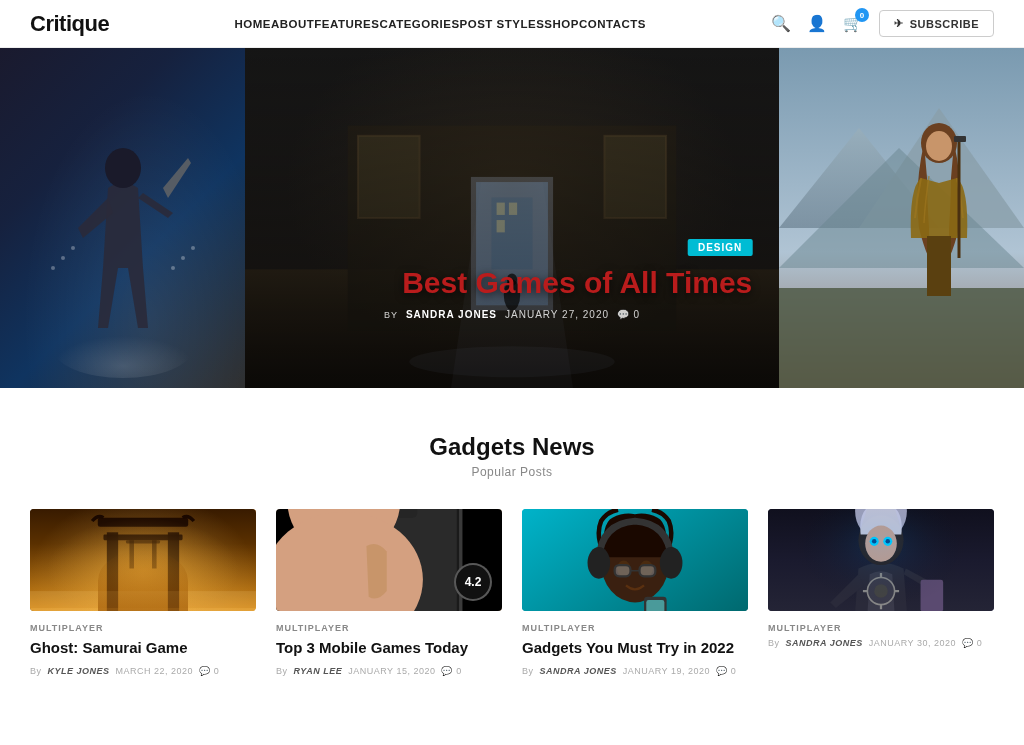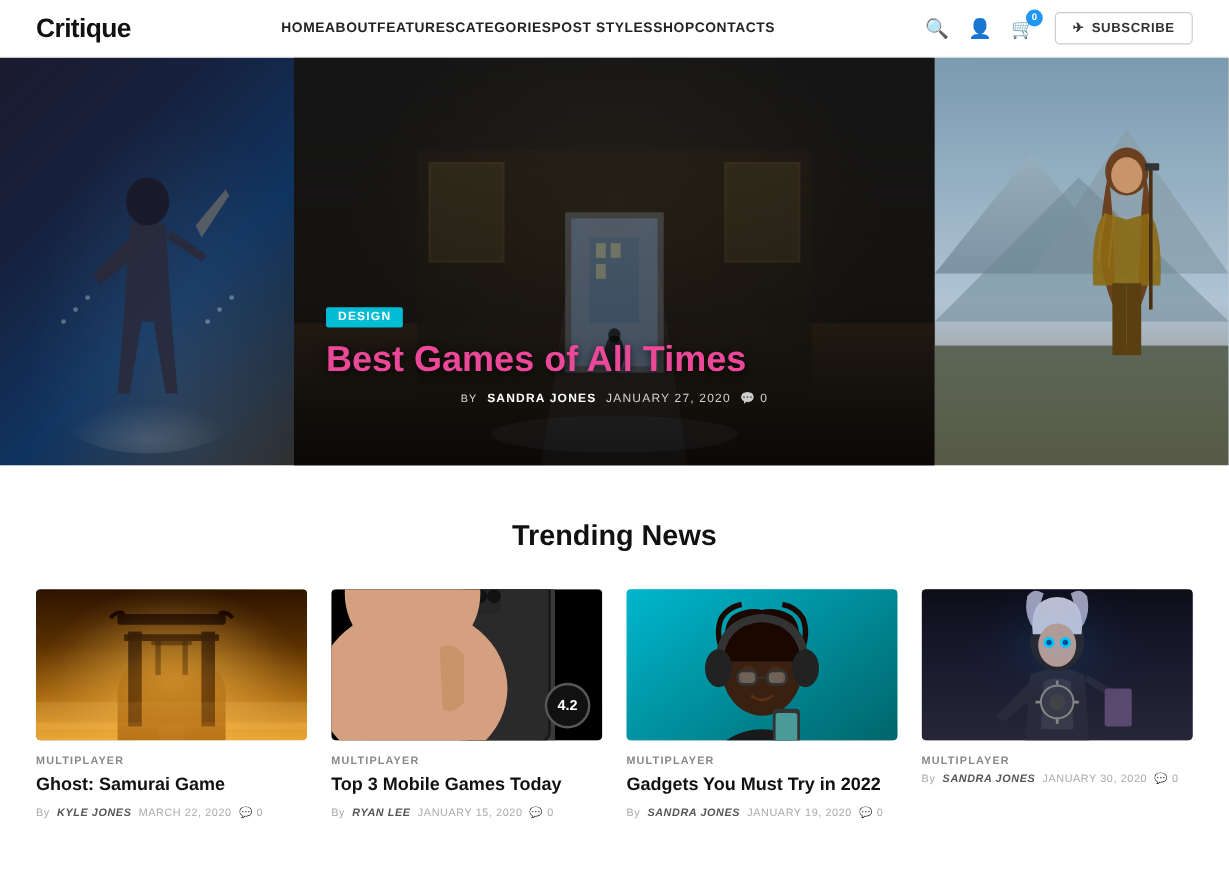--- a/index.html
+++ b/index.html
@@ -112,43 +112,43 @@
     .slide-right-bg {
       background: linear-gradient(160deg, #8B7355 0%, #9B8975 30%, #7a9ab0 70%, #a0b4c5 100%);
       width: 100%;
       height: 100%;
       position: relative;
       overflow: hidden;
     }
 
     .hero-content {
       position: absolute;
-      bottom: 50px;
+      bottom: 68px;
       left: 50%;
       transform: translateX(-50%);
-      text-align: left;
+      text-align: right;
       z-index: 10;
       width: 90%;
     }
     .hero-tag {
       display: inline-block;
       background: #00bcd4;
       color: #fff;
       font-size: 10px;
       font-weight: 700;
       letter-spacing: 1px;
       padding: 3px 10px;
       border-radius: 2px;
       margin-bottom: 10px;
       text-transform: uppercase;
     }
     .hero-title {
       font-size: 30px;
       font-weight: 900;
-      color: #ec4899;
+      color: #b91c1c;
       line-height: 1.1;
       margin-bottom: 10px;
       text-shadow: 0 2px 8px rgba(0,0,0,0.7);
     }
     .hero-meta {
       font-size: 10px;
       color: rgba(255,255,255,0.8);
       letter-spacing: 1px;
       text-transform: uppercase;
       display: flex;
@@ -183,21 +183,21 @@
       display: flex;
       gap: 20px;
     }
     .card {
       flex: 1;
       cursor: pointer;
     }
     .card-img-wrap {
       position: relative;
       width: 100%;
-      height: 126px;
+      height: 102px;
       border-radius: 4px;
       overflow: hidden;
       margin-bottom: 12px;
     }
     .card-img-bg {
       width: 100%;
       height: 100%;
     }
     
     .card-img-1 {
@@ -450,21 +450,22 @@
           <rect x="18" y="128" width="12" height="60" fill="#5a4010"></rect>
           <rect x="30" y="128" width="12" height="60" fill="#5a4010"></rect>
         </g>
       </svg>
     </div>
   </div>
 </section>
 
 <section class="trending">
   <div class="section-header">
-    <h2 class="section-title">Trending News</h2>
+    <h2 class="section-title">Gadgets News</h2>
+    <p class="section-sub">Popular Posts</p>
   </div>
 
   <div class="cards-grid">
 
     <div class="card">
       <div class="card-img-wrap">
         <div class="card-img-bg card-img-1" style="width:100%;height:100%;">
           <svg width="100%" height="100%" viewBox="0 0 200 145" preserveAspectRatio="xMidYMid slice">
             <defs>
               <linearGradient id="torii-g" x1="0" y1="0" x2="0" y2="1">

